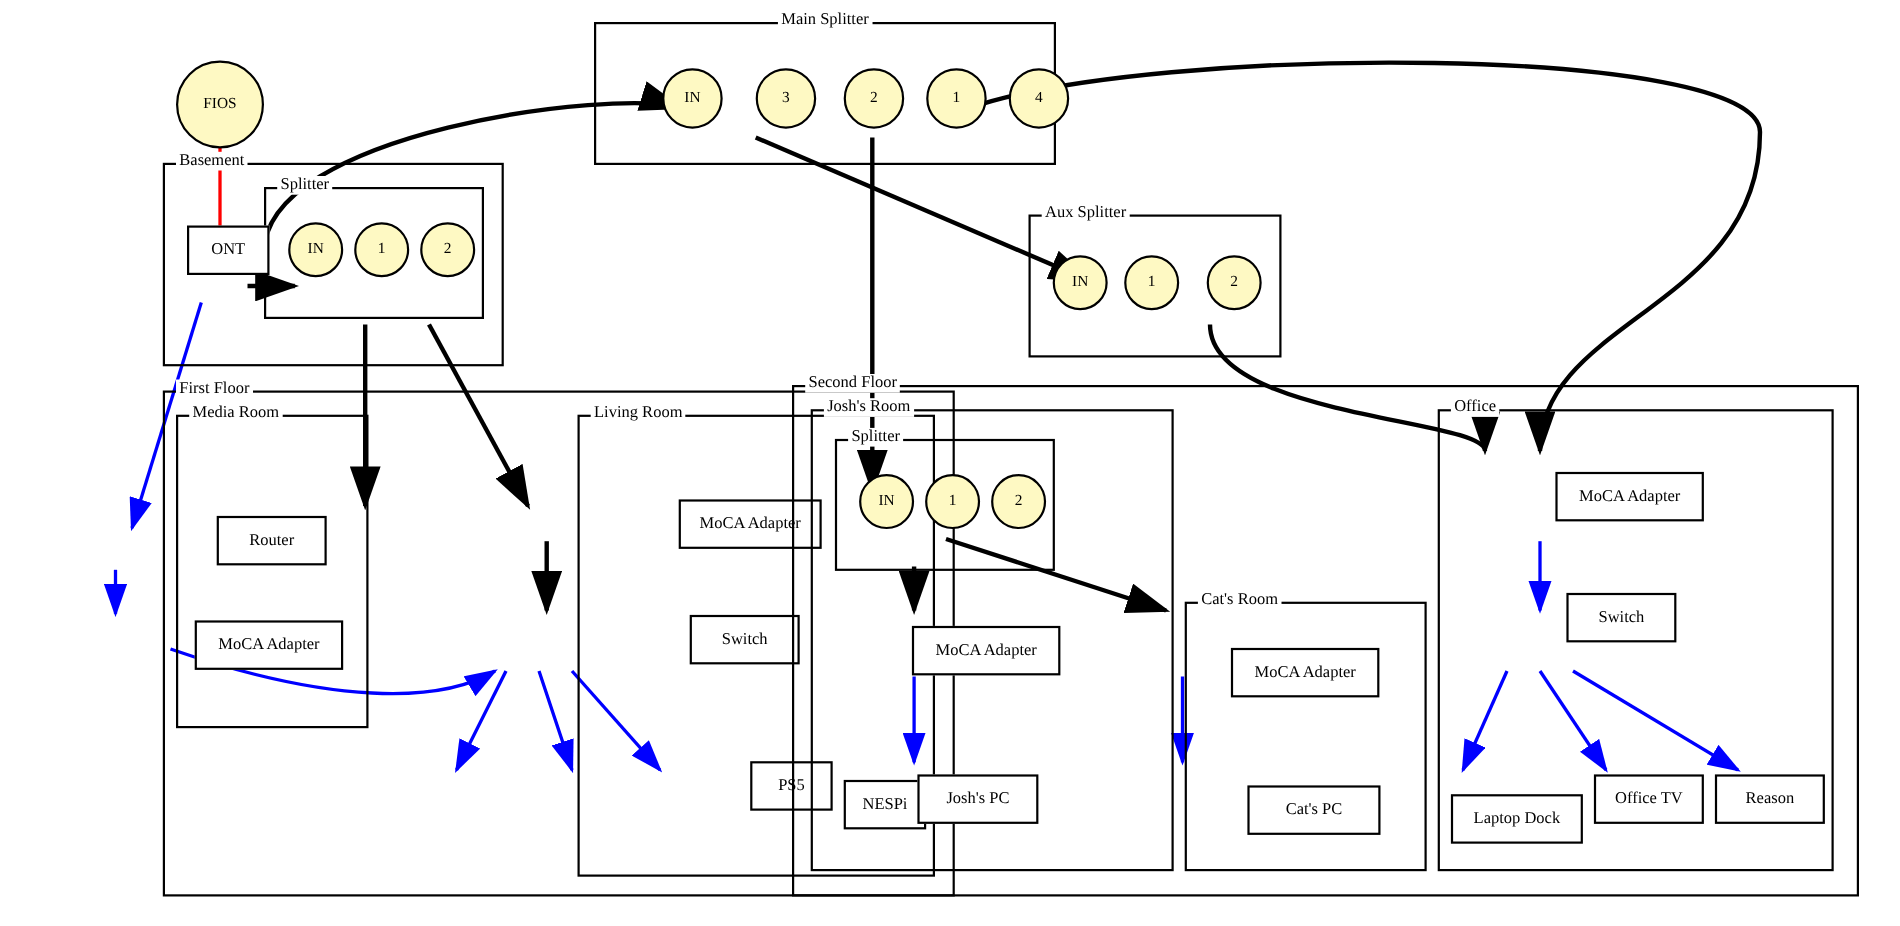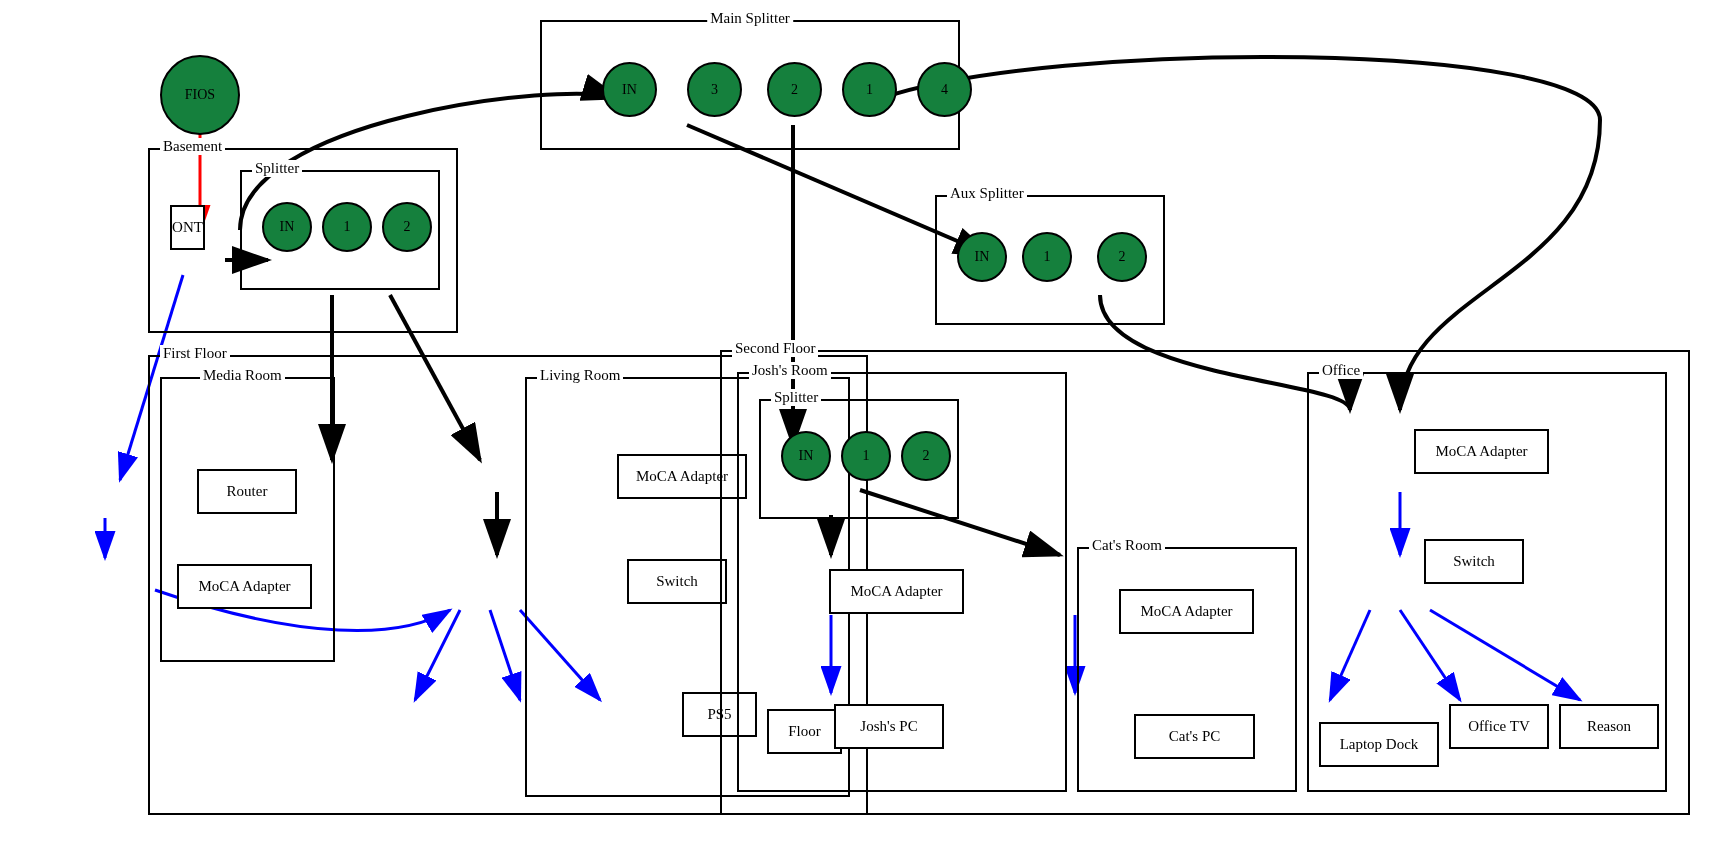--- a/index.html
+++ b/index.html
@@ -24,21 +24,21 @@
       display: flex;
       align-items: center;
       justify-content: center;
       font-size: 15px;
       text-align: center;
     }
     .circle {
       position: absolute;
       border: 2px solid #000;
       border-radius: 50%;
-      background: #15803d;
+      background: #fef9c3;
       display: flex;
       align-items: center;
       justify-content: center;
       font-size: 14px;
     }
     .region {
       position: absolute;
       border: 2px solid #000;
       background: transparent;
     }
@@ -162,30 +162,30 @@
         <span>IN</span>
       </div>
       <div class="circle" style="left:80px; top:30px; width:50px; height:50px;">
         <span>1</span>
       </div>
       <div class="circle" style="left:140px; top:30px; width:50px; height:50px;">
         <span>2</span>
       </div>
     </div>
 
-    <div class="box" style="left:20px; top:55px; width:35px; height:45px;">
+    <div class="box" style="left:20px; top:55px; width:75px; height:45px;">
       <span>ONT</span>
     </div>
   </div>
 
   <div class="region" style="left:148px; top:355px; width:720px; height:460px;">
     <span class="region-label" style="top:-12px; left:10px;">First Floor</span>
 
     <div class="region" style="left:10px; top:20px; width:175px; height:285px;">
-      <span class="region-label" style="top:-12px; left:10px;margin-left:28px;">Media Room</span>
+      <span class="region-label" style="top:-12px; left:10px;">Media Room</span>
       <div class="box" style="left:35px; top:90px; width:100px; height:45px;">
         <span>Router</span>
       </div>
       <div class="box" style="left:15px; top:185px; width:135px; height:45px;">
         <span>MoCA Adapter</span>
       </div>
     </div>
 
 
     <div class="region" style="left:375px; top:20px; width:325px; height:420px;">
@@ -193,21 +193,21 @@
       <div class="box" style="left:90px; top:75px; width:130px; height:45px;">
         <span>MoCA Adapter</span>
       </div>
       <div class="box" style="left:100px; top:180px; width:100px; height:45px;">
         <span>Switch</span>
       </div>
       <div class="box" style="left:155px; top:313px; width:75px; height:45px;">
         <span>PS5</span>
       </div>
       <div class="box" style="left:240px; top:330px; width:75px; height:45px;">
-        <span>Floor</span>
+        <span>NESPi</span>
       </div>
     </div>
   </div>
 
   <div class="region" style="left:935px; top:195px; width:230px; height:130px;">
     <span class="region-label" style="top:-12px; left:10px;">Aux Splitter</span>
     <div class="circle" style="left:20px; top:35px; width:50px; height:50px;">
       <span>IN</span>
     </div>
     <div class="circle" style="left:85px; top:35px; width:50px; height:50px;">

